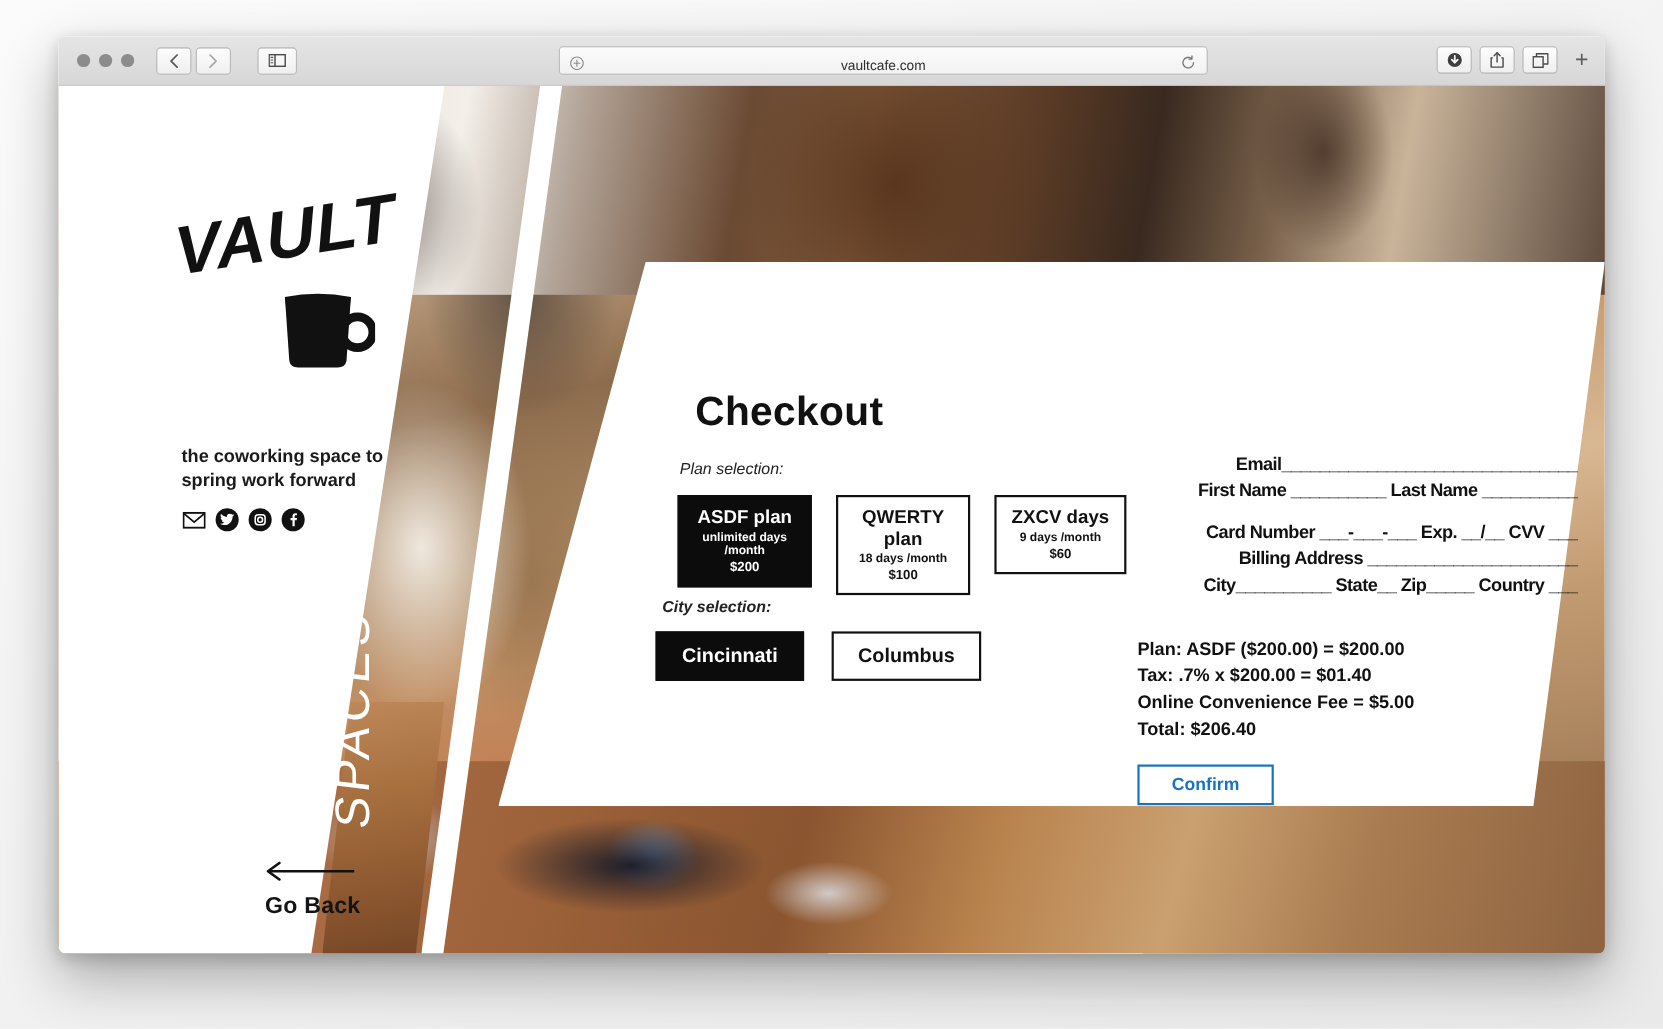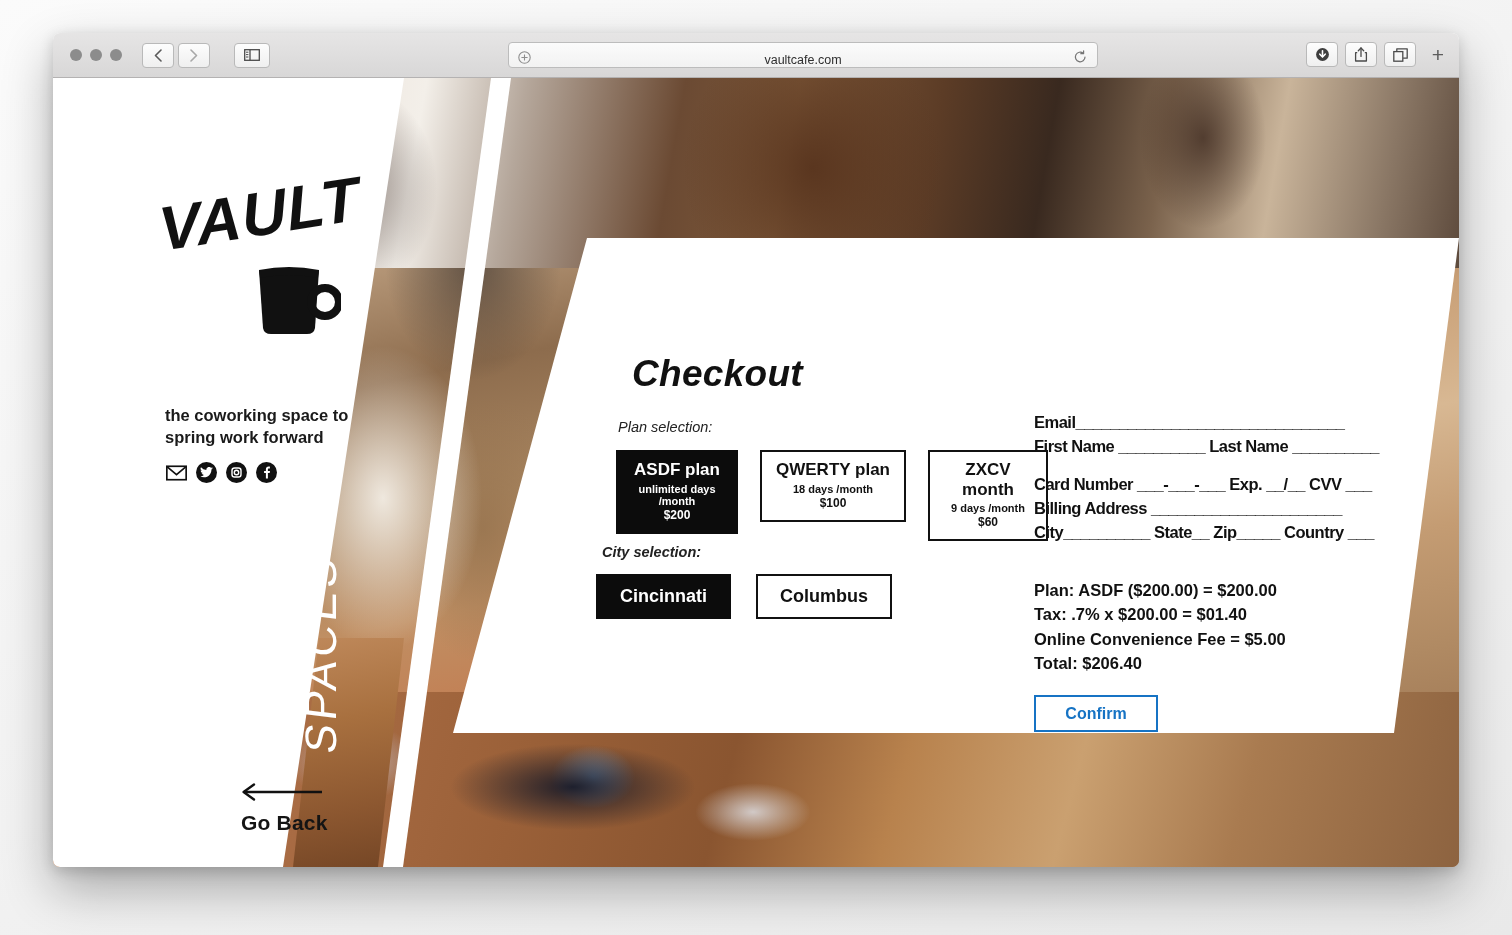--- a/index.html
+++ b/index.html
@@ -179,21 +179,21 @@
     z-index: 8;
     clip-path: polygon(133px 0, 1006px 0, 1006px 455px, 955px 455px, 927px 495px, 60px 495px, 15px 455px, 58px 455px);
   }
   
   #checkout-card {
     clip-path: polygon(134px 0, 1006px 0, 941px 495px, 0 495px);
   }
 
   #checkout-title {
     position: absolute; left: 579px; top: 275px; z-index: 11;
-    font-size: 37px; font-weight: 700; font-style: italic;
+    font-size: 37px; font-weight: 700; 
     color: #111; letter-spacing: .3px; text-align: center;
   }
 
   .section-label {
     position: absolute; z-index: 11;
     font-size: 14.5px; font-style: italic; color: #222;
     font-family: "Liberation Sans", sans-serif;
   }
   #plan-label { left: 565px; top: 341px; }
   #city-label { left: 549px; top: 466px; font-weight: bold; }
@@ -204,39 +204,39 @@
     background: #fff; color: #111;
     text-align: center;
     padding: 8px 10px 10px;
     min-width: 120px;
   }
   .plan-card.selected { background: #0c0c0c; color: #fff; border-color: #0c0c0c; }
   .plan-card .p-name { font-size: 17px; font-weight: 700; line-height: 1.15; }
   .plan-card .p-days { font-size: 11px; font-weight: 700; margin-top: 3px; }
   .plan-card .p-price { font-size: 12px; font-weight: 700; margin-top: 1px; }
   #plan-0 { width: 122px; }
-  #plan-1 { width: 146px; }
+  #plan-1 { width: 122px; }
   #plan-2 { width: 100px; }
 
   #city-row { position: absolute; left: 543px; top: 496px; z-index: 11; display: flex; gap: 25px; }
   .city-card {
     border: 2px solid #111; background: #fff; color: #111;
     font-size: 18px; font-weight: 700;
     padding: 10px 22px; text-align: center; min-width: 120px;
   }
   .city-card.selected { background: #0c0c0c; color: #fff; border-color: #0c0c0c; }
 
   
   #form-col { position: absolute; left: 981px; top: 333px; z-index: 11; width: 400px; }
   .form-line {
     font-size: 16.5px; font-weight: 700; color: #111;
     line-height: 1.45; white-space: nowrap;
     font-family: "Liberation Sans", sans-serif;
   }
-  .blank { letter-spacing: -.5px; }
+  .blank { letter-spacing: -.5px; text-align: right; }
 
   #card-block { margin-top: 14px; }
 
   #summary { position: absolute; left: 981px; top: 500px; z-index: 11; }
   .sum-line { font-size: 16.5px; font-weight: 700; color: #111; line-height: 1.48; white-space: nowrap; }
 
   #confirm-btn {
     position: absolute; left: 981px; top: 617px; z-index: 11;
     width: 124px; height: 37px;
     border: 2px solid #1673c4; background: #fff;
@@ -395,21 +395,21 @@
         <div class="p-name">ASDF plan</div>
         <div class="p-days">unlimited days /month</div>
         <div class="p-price">$200</div>
       </div>
       <div class="plan-card" id="plan-1">
         <div class="p-name">QWERTY plan</div>
         <div class="p-days">18 days /month</div>
         <div class="p-price">$100</div>
       </div>
       <div class="plan-card" id="plan-2">
-        <div class="p-name">ZXCV month</div>
+        <div class="p-name">ZXCV days</div>
         <div class="p-days">9 days /month</div>
         <div class="p-price">$60</div>
       </div>
     </div>
 
     <div class="section-label" id="city-label">City selection:</div>
 
     <div id="city-row">
       <div class="city-card selected">Cincinnati</div>
       <div class="city-card">Columbus</div>

